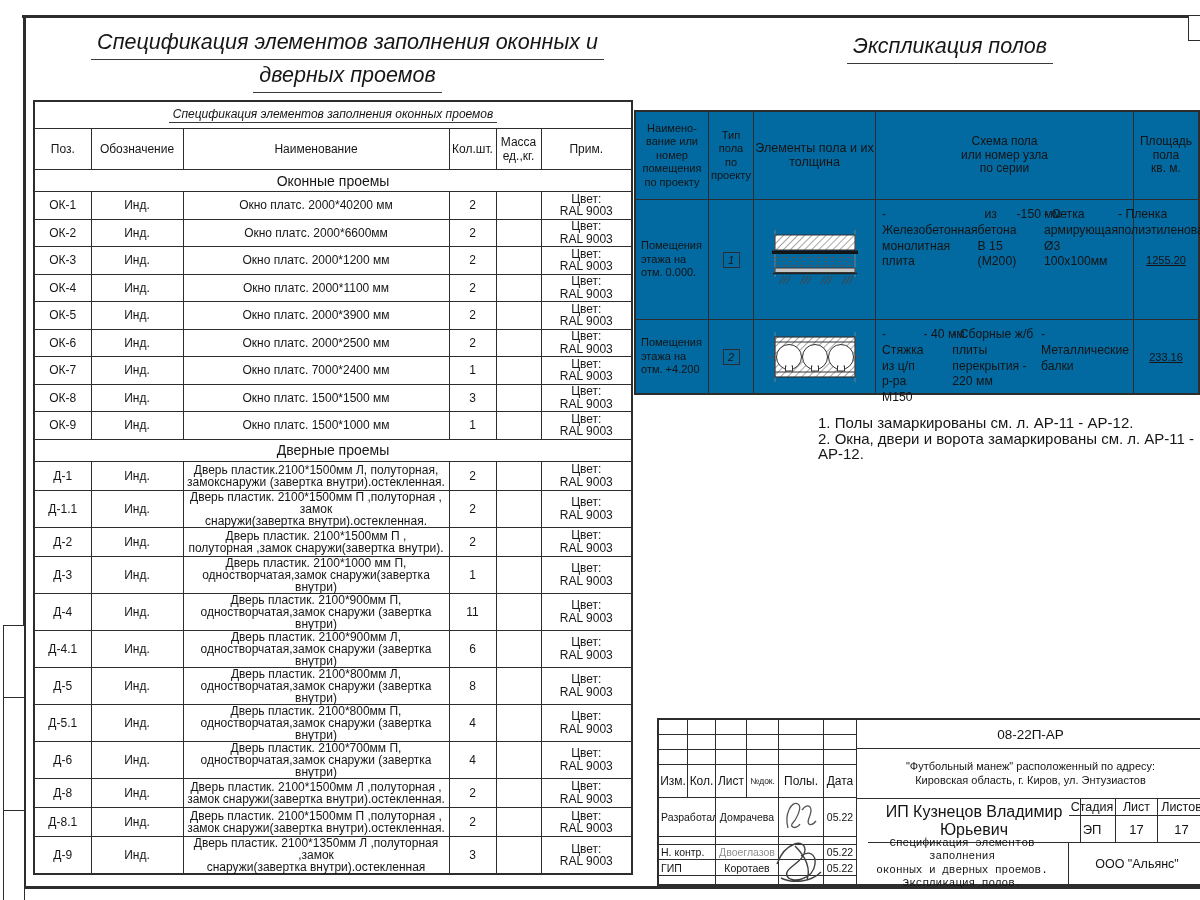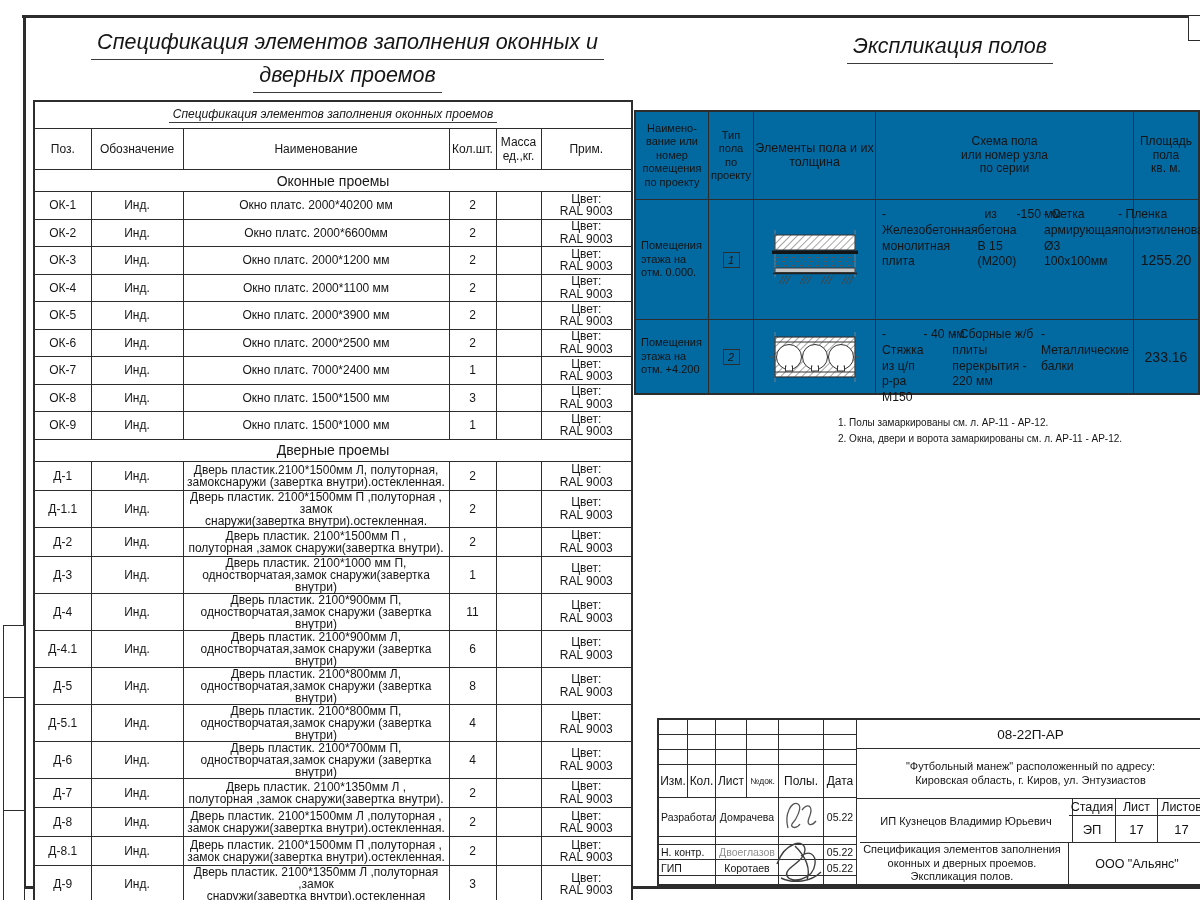--- a/index.html
+++ b/index.html
@@ -44,23 +44,23 @@
   .fr1{height:120px;}
   .fr2{height:73px;}
   .room-cell{justify-content:flex-start !important;text-align:left !important;
     padding-left:5px;font-size:11px;line-height:13.5px;}
   .type-box{display:inline-block;width:15px;height:14px;line-height:14px;border:1px solid #2d2d2d;
     font-style:italic;font-size:11px;text-align:center;}
   .elements-cell{flex-direction:row;align-items:stretch !important;justify-content:flex-start !important;
     padding:7px 4px 0 6px;font-size:12.2px;line-height:15.8px;text-align:left !important;}
   .el-line{display:flex;justify-content:space-between;white-space:pre-wrap;}
   .el-val{flex-shrink:0;padding-right:3px;}
-  .area-cell{font-size:14px;}
+  .area-cell{font-size:11px;text-decoration:underline;}
   
-  #notes{position:absolute;left:838px;top:415px;font-size:10px;line-height:15.5px;color:#161616;}
+  #notes{position:absolute;left:818px;top:415px;font-size:15px;line-height:15.5px;color:#161616;}
   
   .tb{position:absolute;left:657px;top:718px;width:546px;height:168px;border:2px solid #2d2d2d;background:#fff;box-sizing:border-box;}
   .tb-left{position:absolute;left:0;top:0;width:197px;height:164px;border-right:1px solid #2d2d2d;
     display:grid;grid-template-columns:29px 28px 31px 32px 45px 32px;
     grid-template-rows:15px 15px 15px 33px 39px 8px 15px 16px 8px;}
   .tb-left>div{border-right:1px solid #2d2d2d;border-bottom:1px solid #2d2d2d;
     display:flex;align-items:center;justify-content:center;overflow:hidden;box-sizing:border-box;}
   .tb-left>div.nr{border-right:none;}
   .tb-left>div.nb{border-bottom:none;}
   .tbl-hd{font-size:12px;}
@@ -69,31 +69,31 @@
   .role-cell{font-size:10.5px;justify-content:flex-start !important;padding-left:2px;}
   .name-cell{font-size:10.5px;}
   .gray{color:#8f8f8f;}
   .date-cell{font-size:10.5px;}
   .tb-right{position:absolute;left:197px;top:0;width:349px;height:164px;}
   .tb-doc{position:absolute;left:0;top:0;width:100%;height:29px;border-bottom:1px solid #2d2d2d;
     display:flex;align-items:center;justify-content:center;font-size:13.5px;box-sizing:border-box;}
   .tb-proj{position:absolute;left:0;top:29px;width:100%;height:50px;border-bottom:1px solid #2d2d2d;
     display:flex;align-items:center;justify-content:center;text-align:center;font-size:11px;line-height:13.5px;
     white-space:pre-line;box-sizing:border-box;}
-  .tb-client{position:absolute;left:4px;top:79px;width:213px;height:44px;border-bottom:1px solid #2d2d2d;border-right:1px solid #2d2d2d;
-    display:flex;align-items:center;justify-content:center;text-align:center;font-size:11px;box-sizing:border-box;}
+  .tb-client{position:absolute;left:12px;top:79px;width:213px;height:44px;border-bottom:1px solid #2d2d2d;border-right:1px solid #2d2d2d;
+    display:flex;align-items:center;justify-content:center;text-align:center;font-size:16px;box-sizing:border-box;}
   .tb-stage{position:absolute;left:213px;top:79px;width:136px;height:44px;border-bottom:1px solid #2d2d2d;box-sizing:border-box;
     display:grid;grid-template-columns:47px 42px 47px;grid-template-rows:17px 27px;}
   .tb-stage>div{border-right:1px solid #2d2d2d;border-bottom:1px solid #2d2d2d;display:flex;align-items:center;justify-content:center;box-sizing:border-box;}
   .tb-stage>div:nth-child(3n){border-right:none;}
   .tb-stage>div:nth-child(n+4){border-bottom:none;font-size:13px;}
   .tb-stage>div:nth-child(-n+3){font-size:12.5px;}
   .tb-sheettitle{position:absolute;left:0;top:123px;width:213px;height:41px;border-right:1px solid #2d2d2d;
     display:flex;align-items:center;justify-content:center;text-align:center;font-size:11px;line-height:13.5px;
-    white-space:pre-line;box-sizing:border-box;}
+    white-space:pre-line;box-sizing:border-box;font-family:Liberation Mono, monospace;}
   .tb-company{position:absolute;left:213px;top:123px;width:136px;height:41px;
     display:flex;align-items:center;justify-content:center;font-size:12.5px;box-sizing:border-box;}
   .sig{position:absolute;pointer-events:none;}
 </style>
 </head>
 <body>
 
 <div id="sheet">
 
   <div class="frame-line" style="left:22px;top:15px;width:1178px;height:2.5px;"></div>
@@ -302,30 +302,20 @@
           <td class="c-mass"></td>
           <td class="c-note">Цвет:
 RAL 9003</td>
         </tr>
         <tr class="door-row">
           <td class="c-pos">Д-6</td>
           <td class="c-designation">Инд.</td>
           <td class="c-name">Дверь пластик. 2100*700мм П,
 одностворчатая,замок снаружи (завертка внутри)</td>
           <td class="c-qty">4</td>
-          <td class="c-mass"></td>
-          <td class="c-note">Цвет:
-RAL 9003</td>
-        </tr>
-        <tr class="door-row">
-          <td class="c-pos">Д-7</td>
-          <td class="c-designation">Инд.</td>
-          <td class="c-name">Дверь пластик. 2100*1350мм Л ,
-полуторная ,замок снаружи(завертка внутри).</td>
-          <td class="c-qty">2</td>
           <td class="c-mass"></td>
           <td class="c-note">Цвет:
 RAL 9003</td>
         </tr>
         <tr class="door-row">
           <td class="c-pos">Д-8</td>
           <td class="c-designation">Инд.</td>
           <td class="c-name">Дверь пластик. 2100*1500мм Л ,полуторная ,
 замок снаружи(завертка внутри).остекленная.</td>
           <td class="c-qty">2</td>

